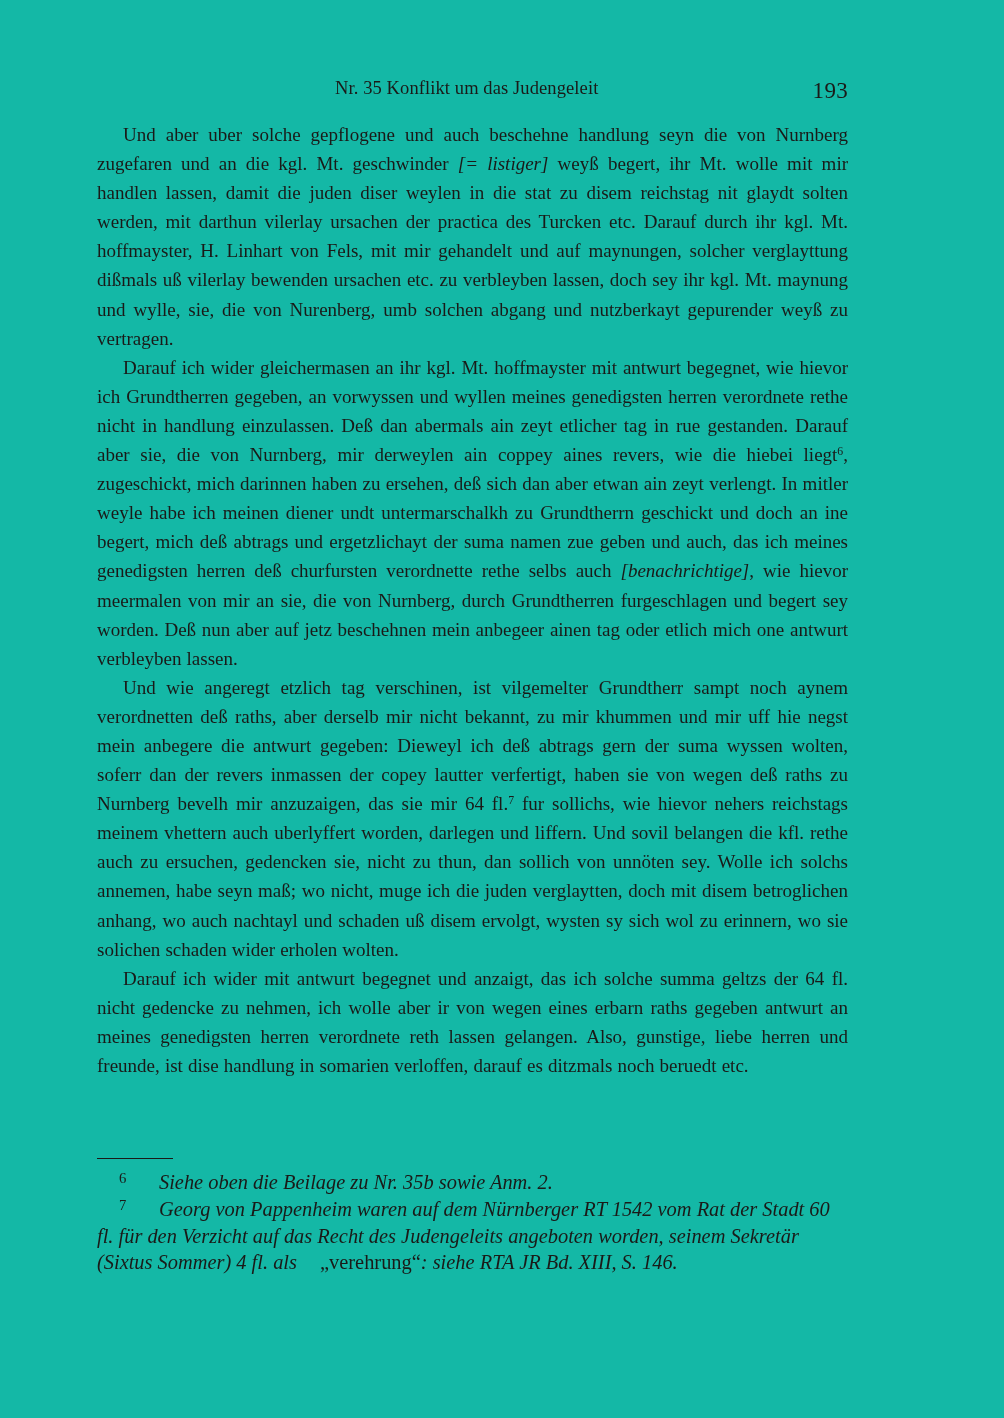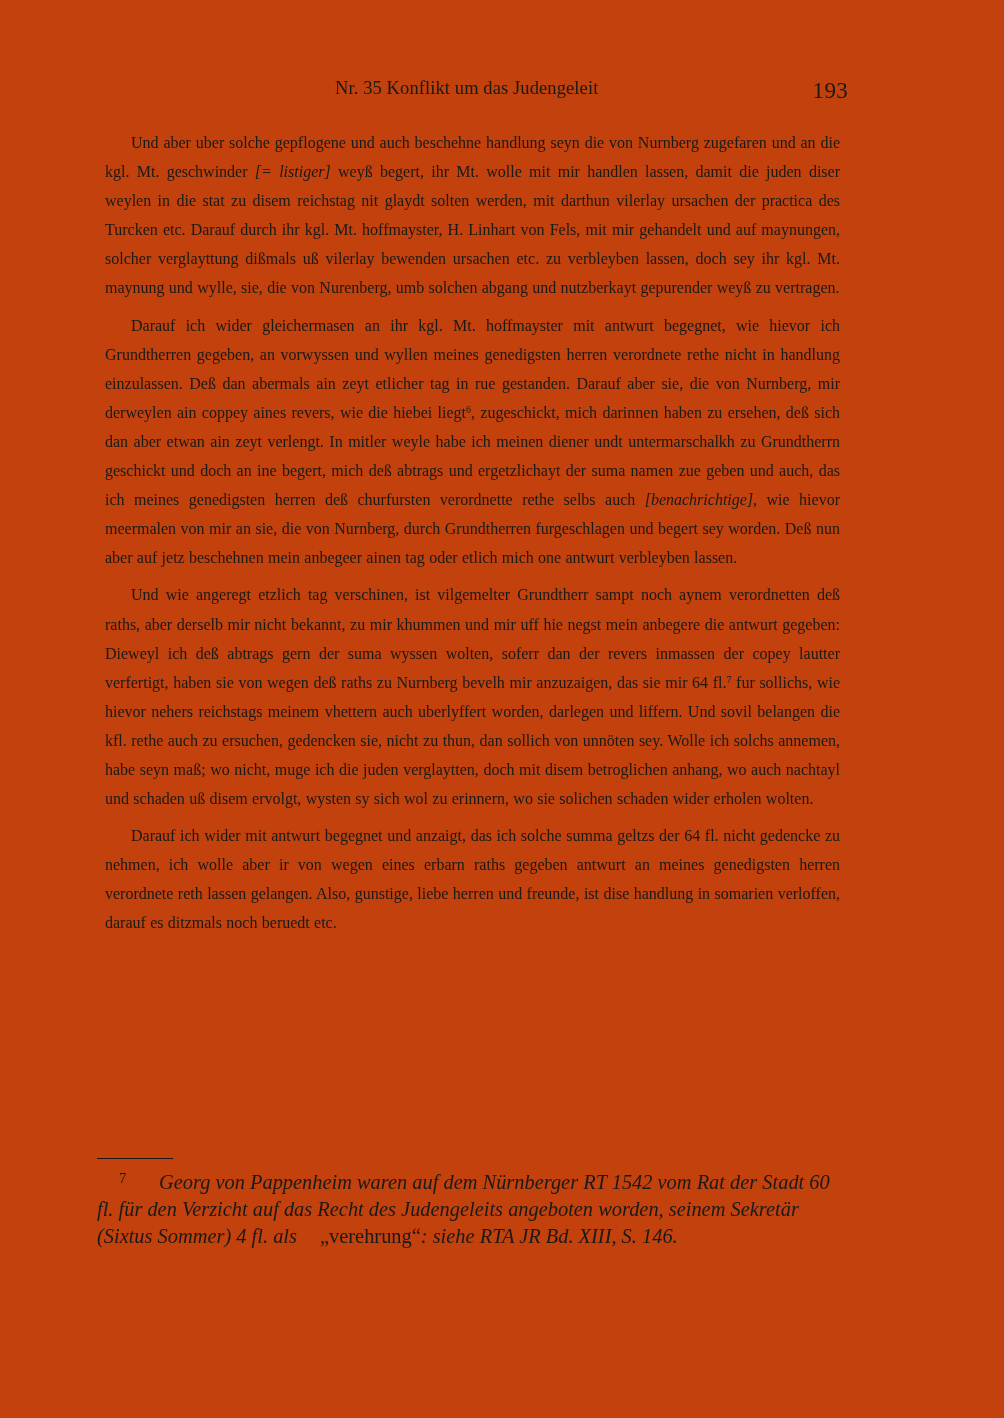--- a/index.html
+++ b/index.html
@@ -15,21 +15,21 @@
     color: #1a1a18;
     overflow: hidden;
   }
 
   .page {
     position: absolute;
     left: 0;
     top: 0;
     width: 1004px;
     height: 1418px;
-    background: #c2410c;
+    background: #14b8a6;
   }
 
   
   .running-head {
     position: absolute;
     left: 97px;
     top: 78px;
     width: 751px;
     height: 26px;
     display: flex;
@@ -51,22 +51,22 @@
 
   
   .body-block {
     position: absolute;
     left: 97px;
     top: 120px;
     width: 751px;
   }
 
   p.para {
-    margin: 8px;
-    font-size: 16px;
+    margin: 0;
+    font-size: 19px;
     line-height: 29.1px;
     text-align: justify;
     text-indent: 26px;
     hyphens: manual;
     word-spacing: 0.02em;
   }
 
   .ital {
     font-style: italic;
   }
@@ -131,17 +131,18 @@
   <div class="body-block" id="body-block">
       <p class="para" id="para-1"><span>Und aber uber solche gepflogene und auch beschehne handlung seyn die von Nurnberg zugefaren und an die kgl. Mt. geschwinder </span><span class="ital">[= listiger]</span><span>  weyß begert, ihr Mt. wolle mit mir handlen lassen, damit die juden diser weylen in die stat zu disem reichstag nit glaydt solten werden, mit darthun vilerlay ursachen der practica des Turcken etc. Darauf durch ihr kgl. Mt. hoffmayster, H. Linhart von Fels, mit mir gehandelt und auf maynungen, solcher verglayttung dißmals uß vilerlay bewenden ursachen etc. zu verbleyben lassen, doch sey ihr kgl. Mt. maynung und wylle, sie, die von Nurenberg, umb solchen abgang und nutzberkayt gepurender weyß zu vertragen.</span></p>
       <p class="para" id="para-2"><span>Darauf ich wider gleichermasen an ihr kgl. Mt. hoffmayster mit antwurt begegnet, wie hievor ich Grundtherren gegeben, an vorwyssen und wyllen meines genedigsten herren verordnete rethe nicht in handlung einzulassen. Deß dan abermals ain zeyt etlicher tag in rue gestanden. Darauf aber sie, die von Nurnberg, mir derweylen ain coppey aines revers, wie die hiebei liegt</span><sup class="fn">6</sup><span>, zugeschickt, mich darinnen haben zu ersehen, deß sich dan aber etwan ain zeyt verlengt. In mitler weyle habe ich meinen diener undt untermarschalkh zu Grundtherrn geschickt und doch an ine begert, mich deß abtrags und ergetzlichayt der suma namen zue geben und auch, das ich meines genedigsten herren deß churfursten verordnette rethe selbs auch </span><span class="ital">[benachrichtige]</span><span>, wie hievor meermalen von mir an sie, die von Nurnberg, durch Grundtherren furgeschlagen und begert sey worden. Deß nun aber auf jetz beschehnen mein anbegeer ainen tag oder etlich mich one antwurt verbleyben lassen.</span></p>
       <p class="para" id="para-3"><span>Und wie angeregt etzlich tag verschinen, ist vilgemelter Grundtherr sampt noch aynem verordnetten deß raths, aber derselb mir nicht bekannt, zu mir khummen und mir uff hie negst mein anbegere die antwurt gegeben: Dieweyl ich deß abtrags gern der suma wyssen wolten, soferr dan der revers inmassen der copey lautter verfertigt, haben sie von wegen deß raths zu Nurnberg bevelh mir anzuzaigen, das sie mir 64 fl.</span><sup class="fn">7</sup><span> fur sollichs, wie hievor nehers reichstags meinem vhettern auch uberlyffert worden, darlegen und liffern. Und sovil belangen die kfl. rethe auch zu ersuchen, gedencken sie, nicht zu thun, dan sollich von unnöten sey. Wolle ich solchs annemen, habe seyn maß; wo nicht, muge ich die juden verglaytten, doch mit disem betroglichen anhang, wo auch nachtayl und schaden uß disem ervolgt, wysten sy sich wol zu erinnern, wo sie solichen schaden wider erholen wolten.</span></p>
       <p class="para" id="para-4"><span>Darauf ich wider mit antwurt begegnet und anzaigt, das ich solche summa geltzs der 64 fl. nicht gedencke zu nehmen, ich wolle aber ir von wegen eines erbarn raths gegeben antwurt an meines genedigsten herren verordnete reth lassen gelangen. Also, gunstige, liebe herren und freunde, ist dise handlung in somarien verloffen, darauf es ditzmals noch beruedt etc.</span></p>
     </div>
 
   <div class="footnotes">
     <div class="fn-rule"></div>
     <div id="footnote-list">
+        <p class="fn-item" id="footnote-6"><span class="fn-num">6</span><span class="fn-body"><span class="ital">Siehe oben die Beilage zu Nr. 35b sowie Anm. 2.</span></span></p>
         <p class="fn-item" id="footnote-7"><span class="fn-num">7</span><span class="fn-body"><span class="ital">Georg von Pappenheim waren auf dem Nürnberger RT 1542 vom Rat der Stadt 60 fl. für den Verzicht auf das Recht des Judengeleits angeboten worden, seinem Sekretär (Sixtus Sommer) 4 fl. als </span><span class="roman-quote">„verehrung“</span><span class="ital">: siehe RTA JR Bd. XIII, S. 146.</span></span></p>
       </div>
   </div>
 
 </div>
 
 </body></html>

